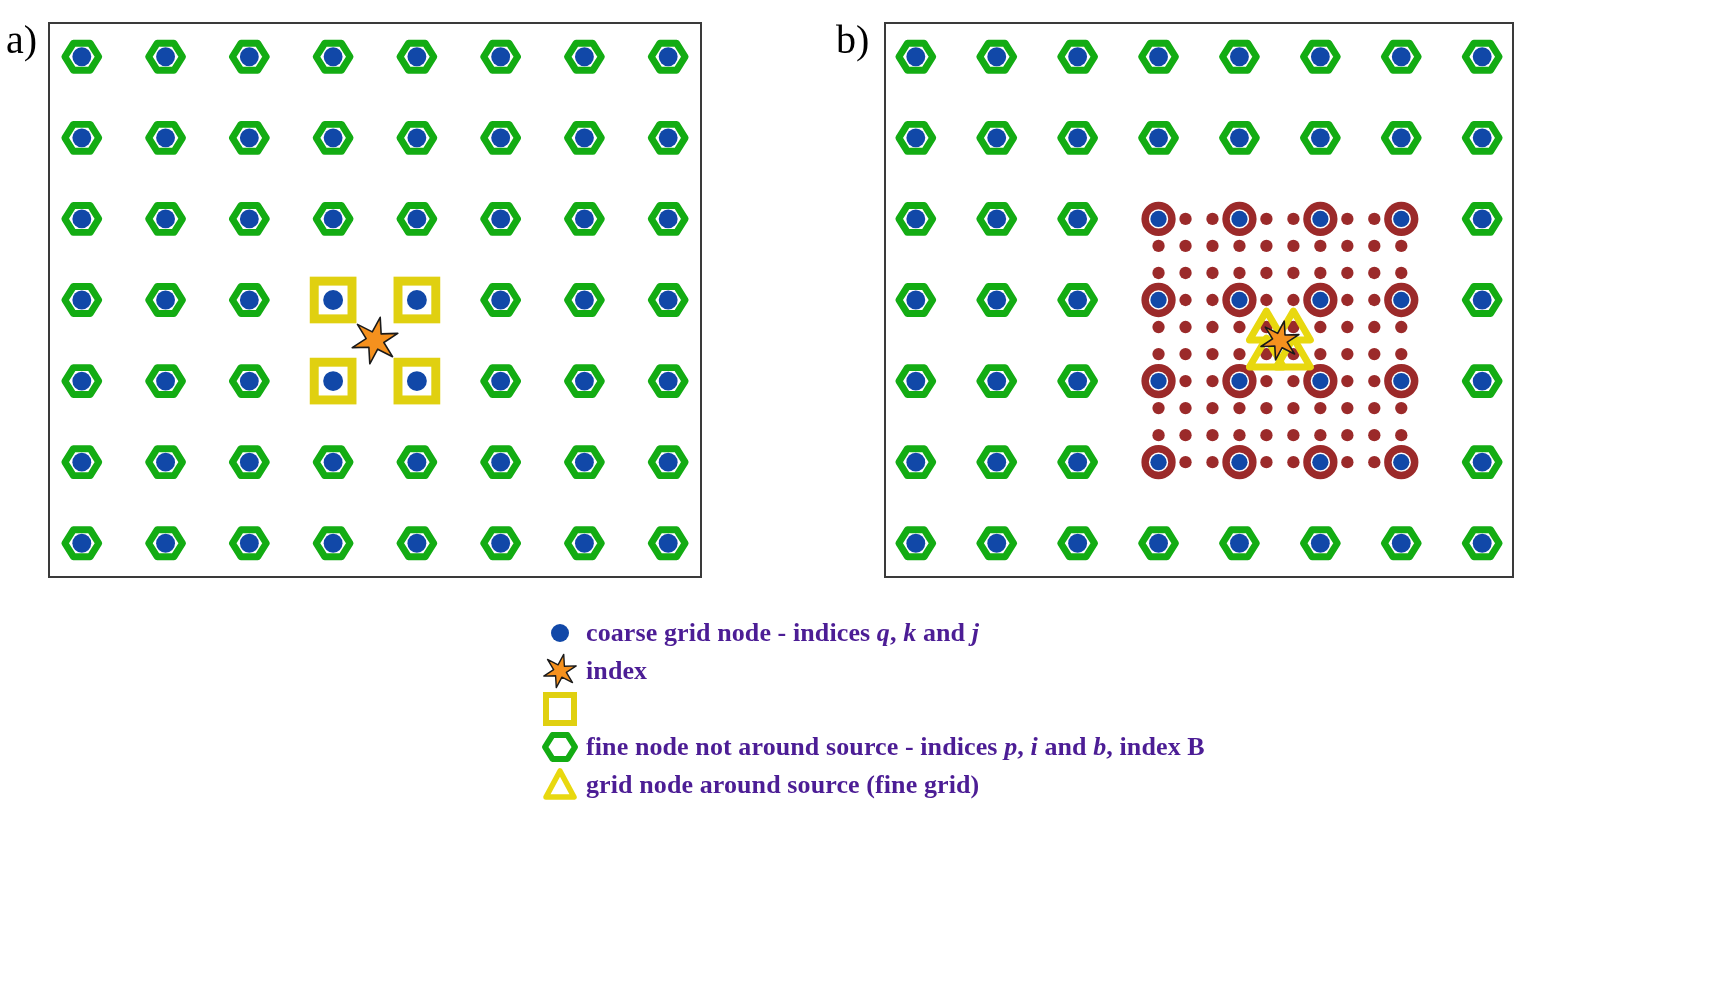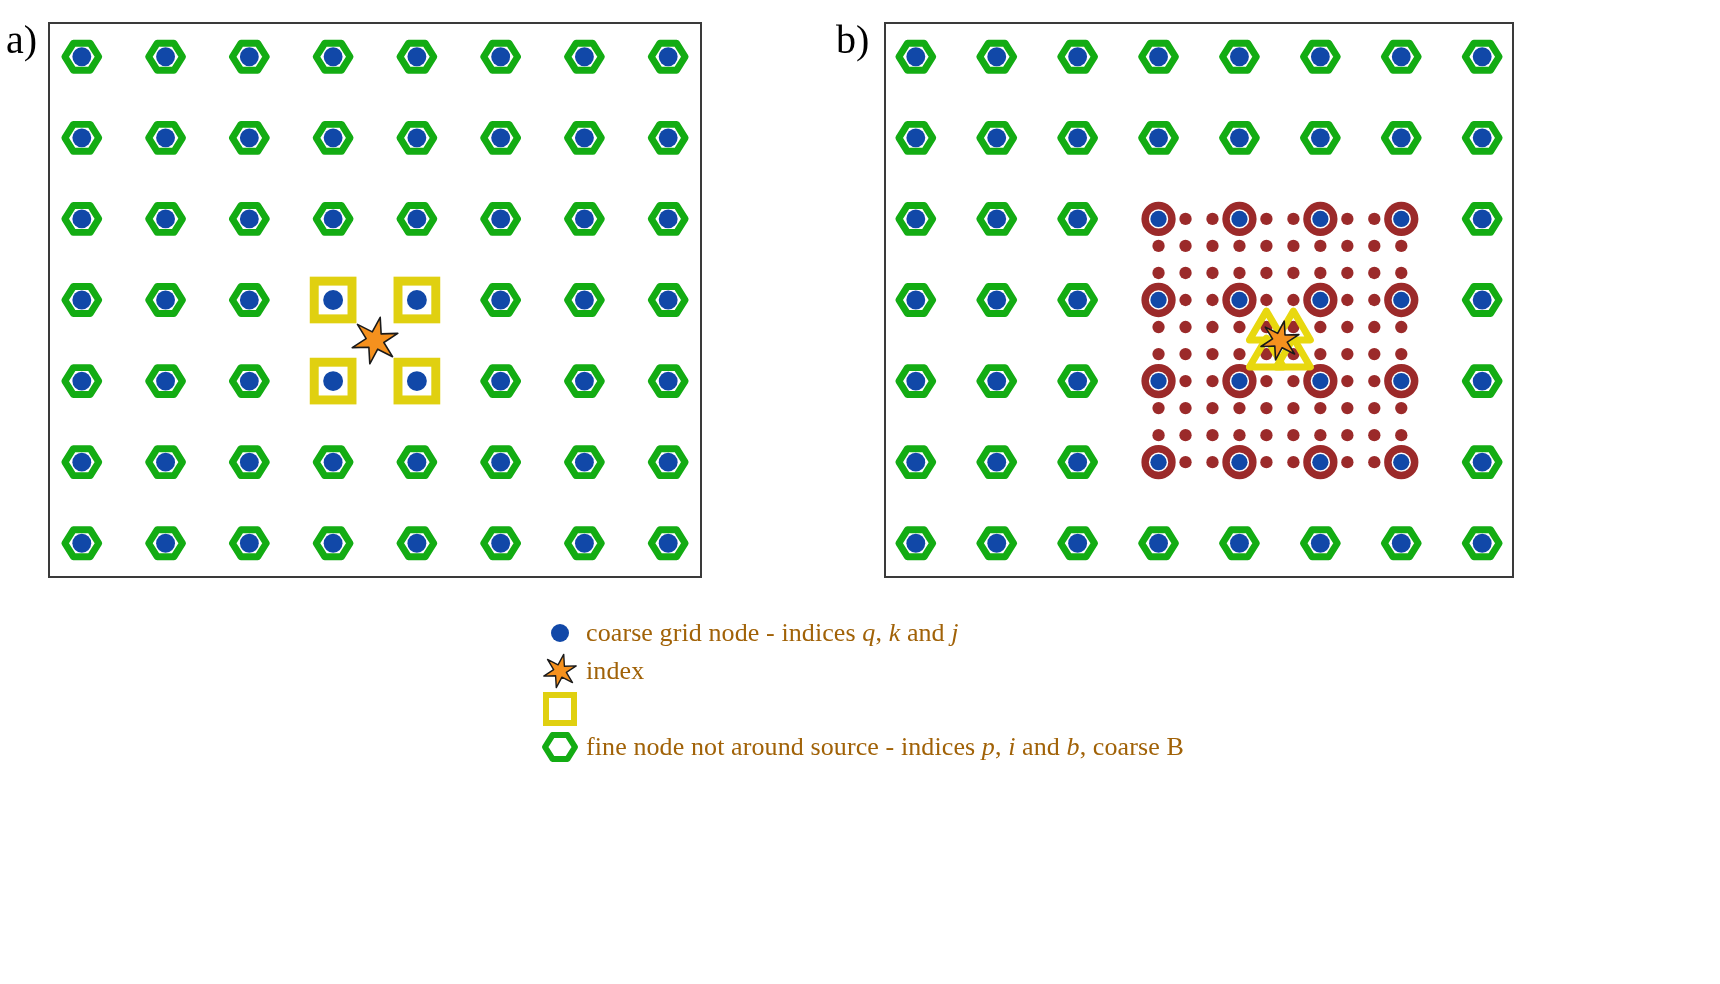--- a/index.html
+++ b/index.html
@@ -68,23 +68,24 @@
   .legend-glyph svg {
     position: absolute;
     left: 0; top: 0;
     width: 86px;
     height: 38px;
     overflow: visible;
   }
   .legend-text {
     font-family: "Liberation Serif", "DejaVu Serif", serif;
     font-size: 26px;
-    color: #a16207;
+    color: #4c1d95;
     white-space: nowrap;
     letter-spacing: 0.1px;
+    font-weight: bold;
   }
   .legend-text .it { font-style: italic; }
 </style>
 </head>
 <body>
 
 <div id="root">
 
   <div class="panel-label" id="label-a">a)</div>
   <div class="panel-frame" id="panel-a-frame">
@@ -453,17 +454,27 @@
         </div>
       </div>
       <div class="legend-row">
         <div class="legend-glyph">
           <svg viewBox="0 0 86 38">
             <g>
               <polygon points="75.00,19.00 67.50,30.95 52.50,30.95 45.00,19.00 52.50,7.05 67.50,7.05" fill="none" stroke="#13ac13" stroke-width="6" stroke-linejoin="round"></polygon>
             </g>
           </svg>
         </div>
-        <div class="legend-text"><span>fine node not around source - indices </span><span class="it">p</span><span>, </span><span class="it">i</span><span> and </span><span class="it">b</span><span>, coarse B</span></div>
+        <div class="legend-text"><span>fine node not around source - indices </span><span class="it">p</span><span>, </span><span class="it">i</span><span> and </span><span class="it">b</span><span>, index B</span></div>
+      </div>
+      <div class="legend-row">
+        <div class="legend-glyph">
+          <svg viewBox="0 0 86 38">
+            <g>
+              <path d="M60,5 L74,31 L46,31 Z" fill="none" stroke="#e8d80f" stroke-width="5.5" stroke-linejoin="round"></path>
+            </g>
+          </svg>
+        </div>
+        <div class="legend-text"><span>grid node around source (fine grid)</span></div>
       </div>
     </div>
 
 </div>
 
 </body></html>

